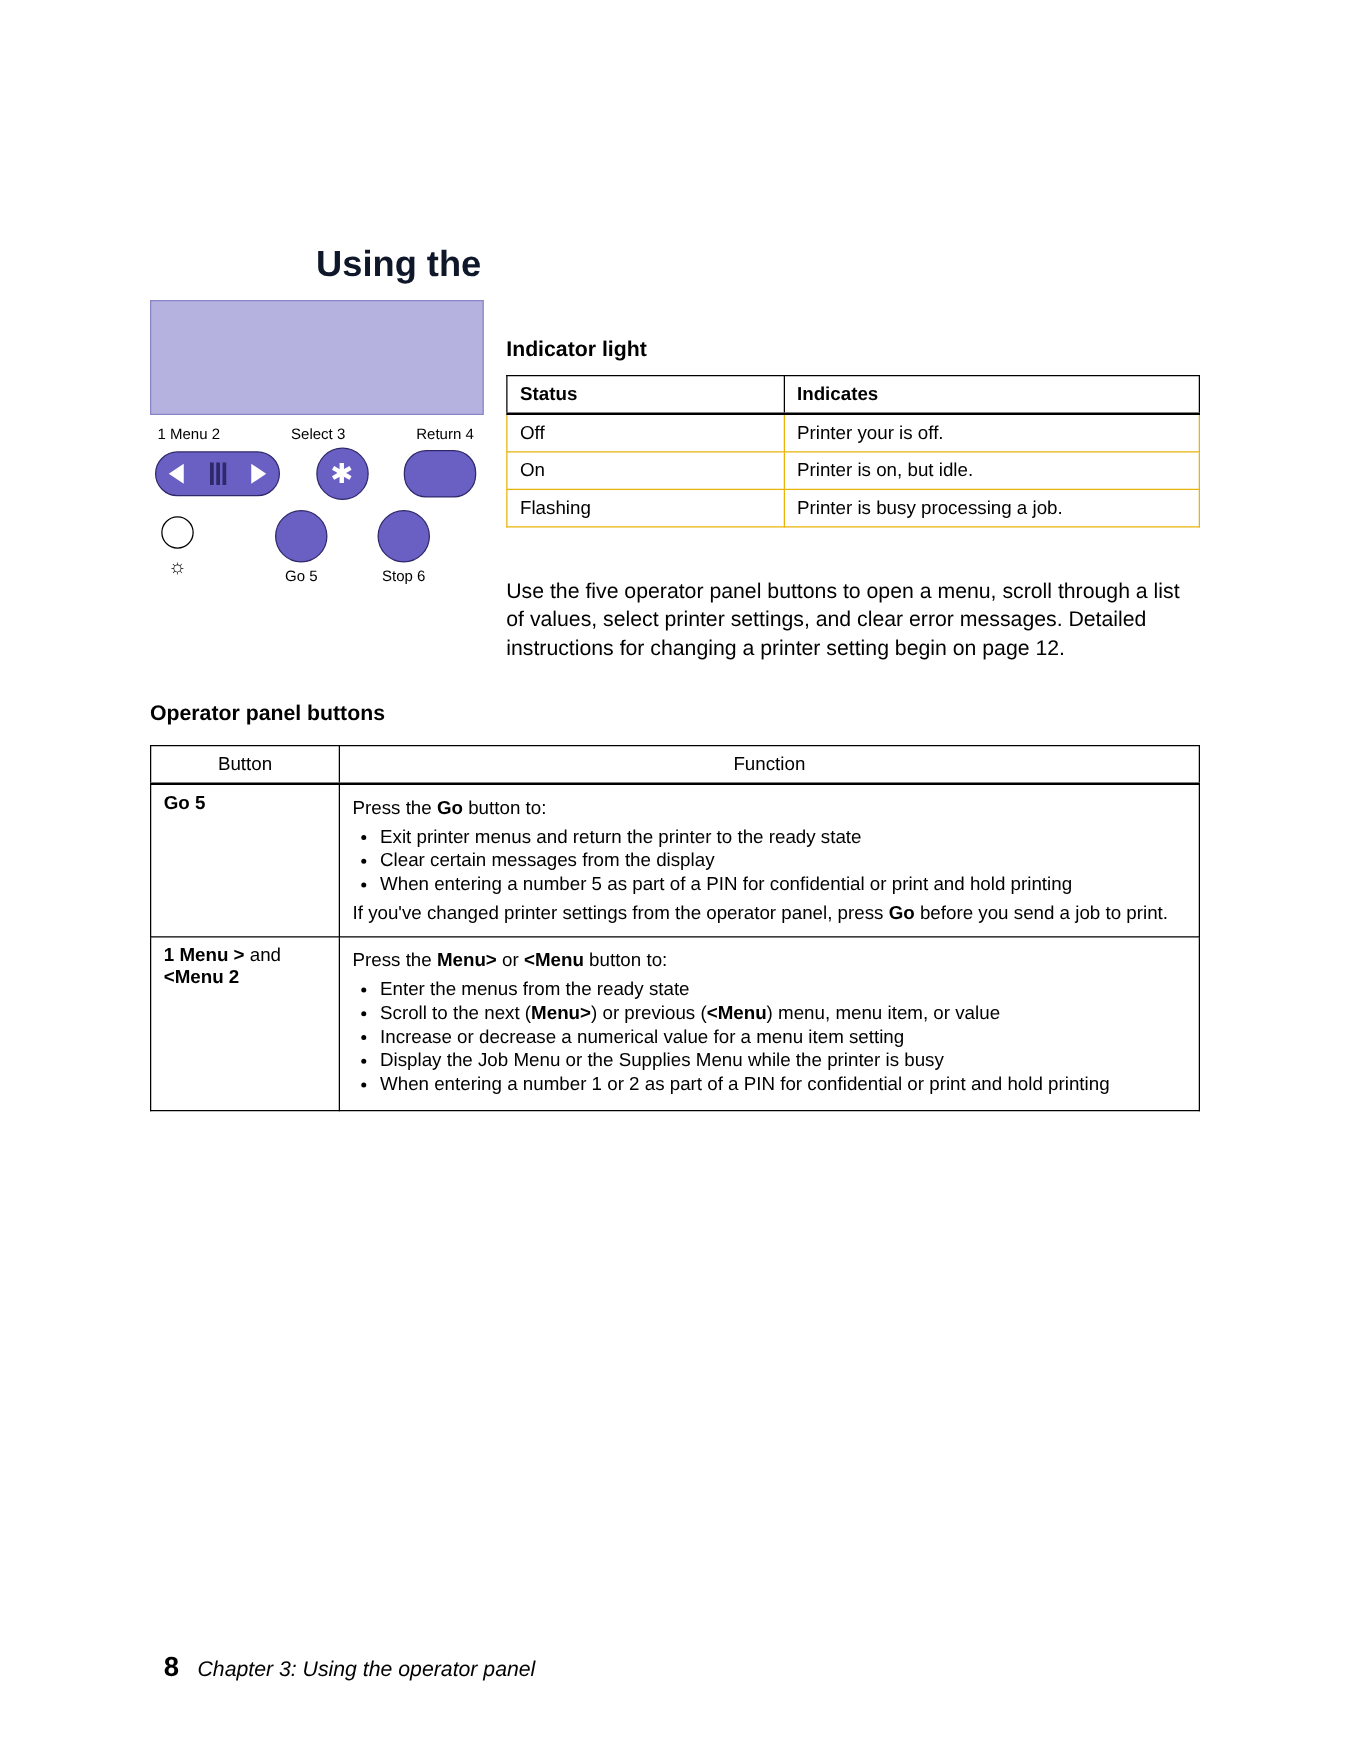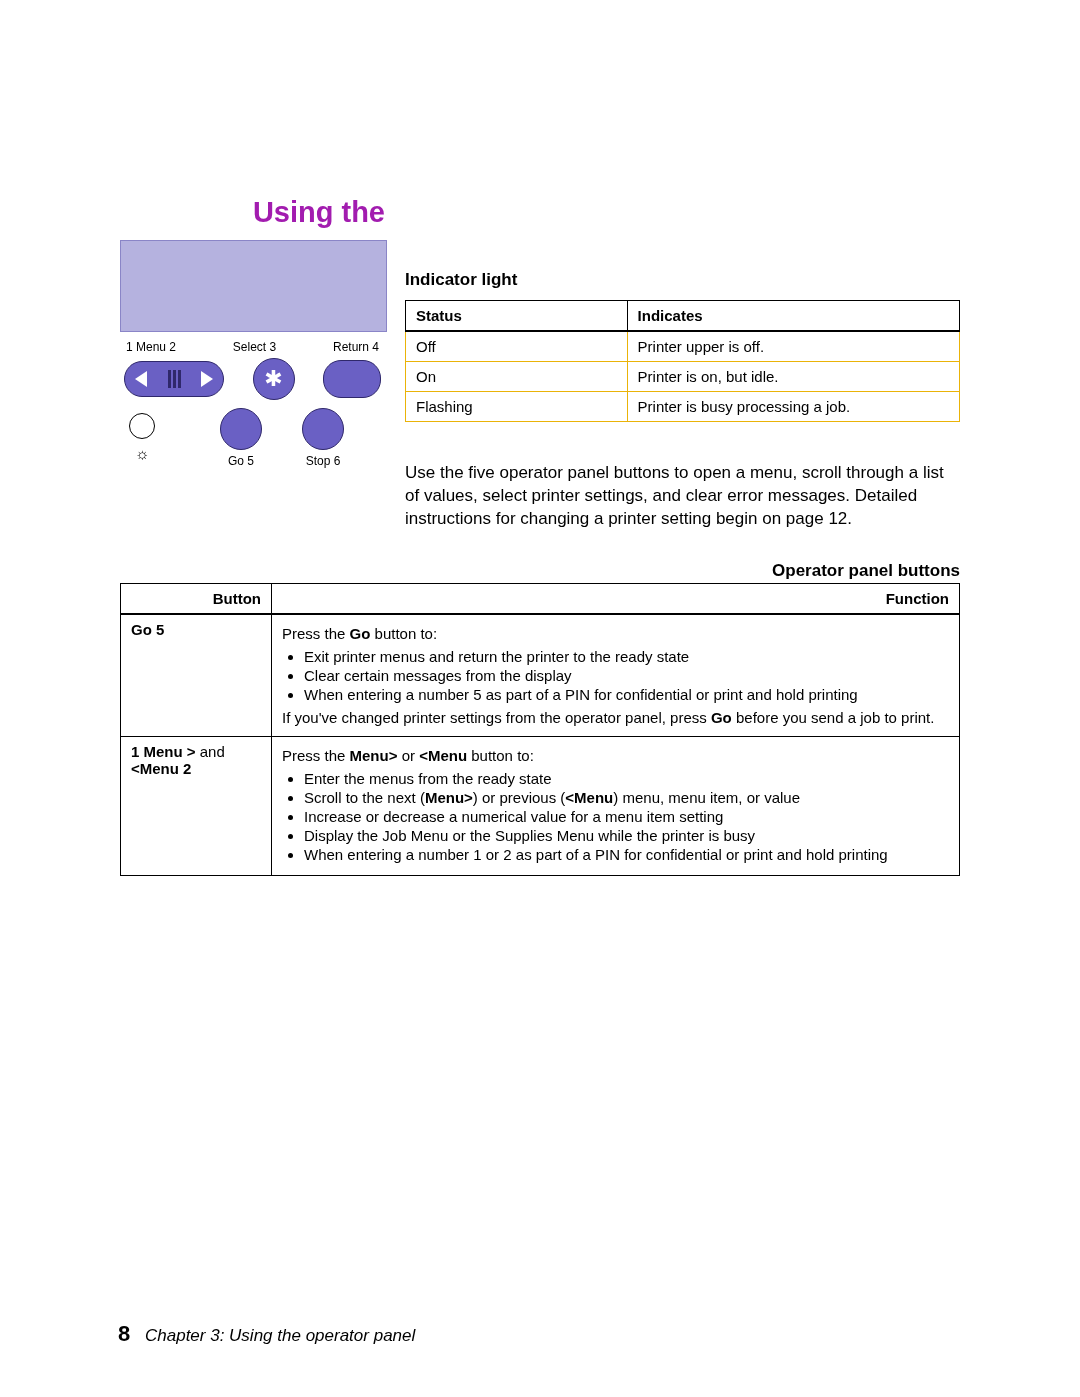--- a/index.html
+++ b/index.html
@@ -17,21 +17,21 @@
     padding: 195px 120px 60px 120px;
   }
   .top-row {
     display: flex;
     align-items: flex-start;
     margin-bottom: 10px;
   }
   .section-title {
     width: 285px;
     text-align: right;
-    color: #a21caf;
+    color: #0f172a;
     font-size: 29px;
     font-weight: bold;
     line-height: 1.2;
     padding-right: 20px;
     box-sizing: border-box;
   }
   .intro-text {
     flex: 1;
     font-size: 17px;
     line-height: 1.35;
@@ -170,31 +170,30 @@
   .indicator-table { width: 100%; }
   .usage-text {
     font-size: 17px;
     line-height: 1.35;
     margin: 40px 0 0 0;
   }
   .full-width-section {
     margin-top: 20px;
   }
   .full-width-section .subhead {
-    margin-bottom: 2px;
-    text-align: right;
+    margin-bottom: 15px;
   }
   .buttons-table {
     width: 100%;
     border-collapse: collapse;
     font-size: 15px;
   }
   .buttons-table th {
-    text-align: right;
-    font-weight: bold;
+    text-align: center;
+    font-weight: normal;
     padding: 6px 10px;
     border: 1px solid #000;
     border-bottom: 2.5px solid #000;
   }
   .buttons-table td {
     padding: 6px 10px;
     border: 1px solid #000;
     vertical-align: top;
   }
   .buttons-table td.btncol {
@@ -206,21 +205,21 @@
     padding-left: 22px;
   }
   .func ul li {
     margin: 2px 0;
   }
   .func p {
     margin: 4px 0;
   }
   .footer {
     position: absolute;
-    left: 118px;
+    left: 131px;
     bottom: 50px;
     font-size: 17px;
   }
   .footer .pagenum {
     font-weight: bold;
     font-size: 22px;
     margin-right: 10px;
   }
   .footer .chapter {
     font-style: italic;
@@ -297,21 +296,21 @@
       <table class="data indicator-table">
         <thead>
           <tr>
             <th style="width:40%">Status</th>
             <th>Indicates</th>
           </tr>
         </thead>
         <tbody>
           <tr>
             <td>Off</td>
-            <td>Printer upper is off.</td>
+            <td>Printer your is off.</td>
           </tr>
           <tr>
             <td>On</td>
             <td>Printer is on, but idle.</td>
           </tr>
           <tr>
             <td>Flashing</td>
             <td>Printer is busy processing a job.</td>
           </tr>
         </tbody>

